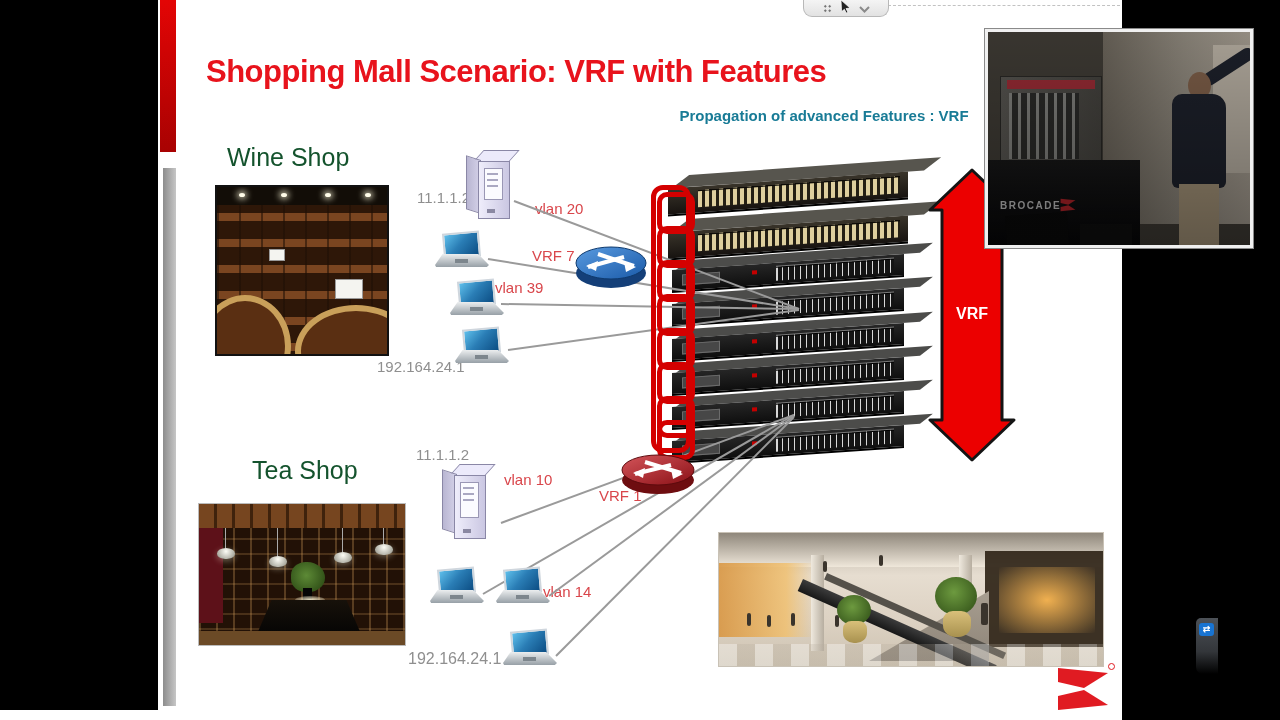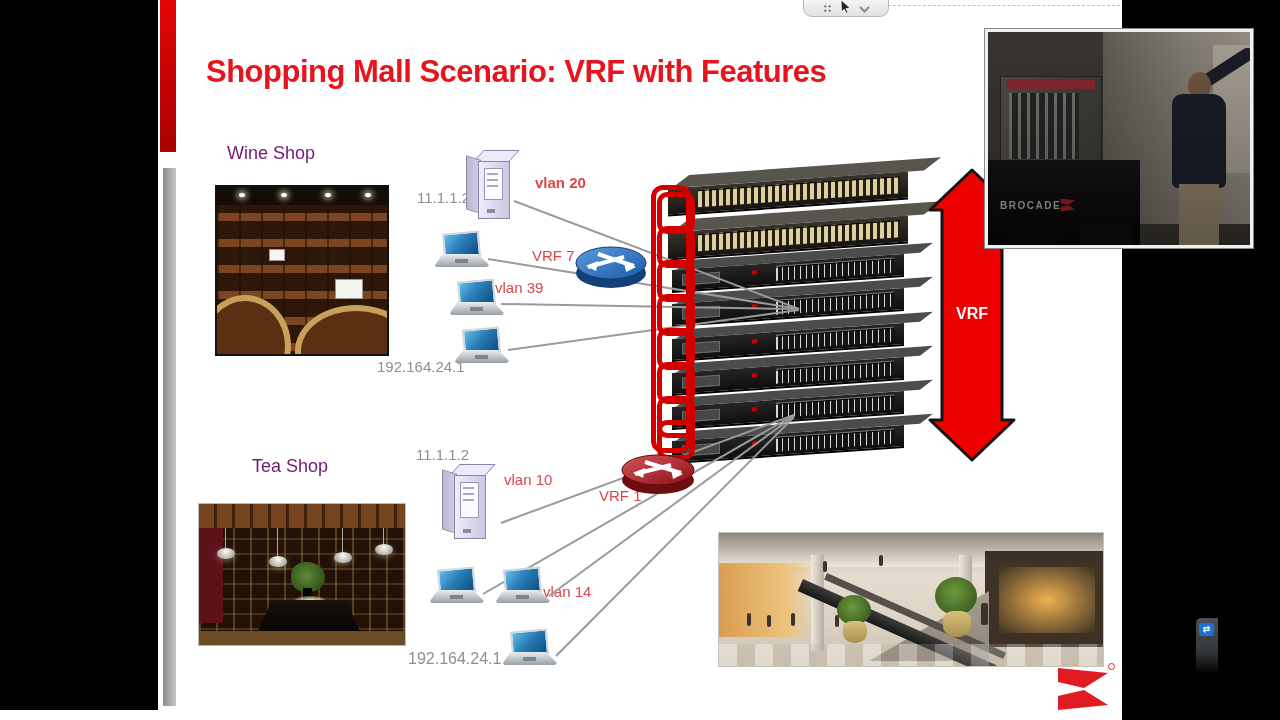--- a/index.html
+++ b/index.html
@@ -18,21 +18,21 @@
   
   .share-tab{left:803px;top:0;width:84px;height:16px;background:linear-gradient(#f4f4f4,#e2e2e2);
     border:1px solid #b8b8b8;border-top:none;border-radius:0 0 9px 9px;
     display:flex;align-items:center;justify-content:center;gap:8px;z-index:60;}
   .dash-line{left:888px;top:5px;width:232px;border-top:1px dashed #c2c2c2;z-index:59;}
   .drag-dots{width:9px;height:9px;background:radial-gradient(#6a6a6a 1.1px,transparent 1.2px);background-size:4.5px 4.5px;}
 
   
   .slide-title{left:206px;top:54px;font-size:31px;font-weight:bold;color:#e8131c;letter-spacing:-0.5px;}
   .subtitle{left:648px;top:104px;width:352px;text-align:center;font-size:15px;font-weight:bold;color:#187b96;line-height:23px;}
-  .shop-label{font-size:18px;color:#701a75;letter-spacing:0px;}
+  .shop-label{font-size:25px;color:#14532d;letter-spacing:0px;}
   .wine-label{left:227px;top:143px;}
   .tea-label{left:252px;top:456px;}
 
   
   .lbl{font-size:15px;white-space:nowrap;}
   .lbl-gray{color:#8f8f8f;}
   .lbl-red{color:#d9464b;}
 
   
   .photo{overflow:hidden;}
@@ -168,20 +168,21 @@
   </span>
   <span>
     <svg width="11" height="7" viewBox="0 0 11 7">
         <polyline points="1,1 5.5,5.5 10,1" fill="none" stroke="#8a8a8a" stroke-width="2"></polyline>
       </svg>
   </span>
 </div>
 
 <div class="abs slide-title">Shopping Mall Scenario: VRF with Features</div>
 <div class="abs subtitle">
+  <div>Propagation of advanced Features : VRF</div>
 </div>
 <div class="abs shop-label wine-label">Wine Shop</div>
 <div class="abs shop-label tea-label">Tea Shop</div>
 
 <div class="abs photo wine-photo">
   <div class="abs wine-top"></div>
   <div class="abs wine-light" style="left:22px;"></div>
   <div class="abs wine-light" style="left:64px;"></div>
   <div class="abs wine-light" style="left:108px;"></div>
   <div class="abs wine-light" style="left:148px;"></div>
@@ -402,21 +403,21 @@
   </defs>
   <ellipse cx="38" cy="30" rx="36" ry="14" fill="#6e0d10"></ellipse>
   <ellipse cx="38" cy="20" rx="36" ry="15" fill="url(#red)" stroke="#5e0a0d" stroke-width="1"></ellipse>
   <path d="M15,24 L51,15" stroke="#fff" stroke-width="4"></path>
   <path d="M25,12 L61,23" stroke="#fff" stroke-width="4"></path>
   <polygon points="63,24 51,19 53,29" fill="#fff"></polygon>
   <polygon points="13,23 25,18 23,28" fill="#fff"></polygon>
 </svg>
 
 <div class="abs lbl lbl-gray" style="left:417px;top:189px;">11.1.1.2</div>
-<div class="abs lbl lbl-red" style="left:535px;top:174px;font-weight:bold;">vlan 20</div>
+<div class="abs lbl lbl-red" style="left:535px;top:200px;">vlan 20</div>
 <div class="abs lbl lbl-red" style="left:532px;top:247px;">VRF 7</div>
 <div class="abs lbl lbl-red" style="left:495px;top:279px;">vlan 39</div>
 <div class="abs lbl lbl-gray" style="left:377px;top:358px;">192.164.24.1</div>
 <div class="abs lbl lbl-gray" style="left:416px;top:446px;">11.1.1.2</div>
 <div class="abs lbl lbl-red" style="left:504px;top:471px;">vlan 10</div>
 <div class="abs lbl lbl-red" style="left:599px;top:487px;">VRF 1</div>
 <div class="abs lbl lbl-red" style="left:543px;top:583px;">vlan 14</div>
 <div class="abs lbl lbl-gray" style="left:408px;top:650px;font-size:16px;">192.164.24.1</div>
 
 <div class="abs webcam">

